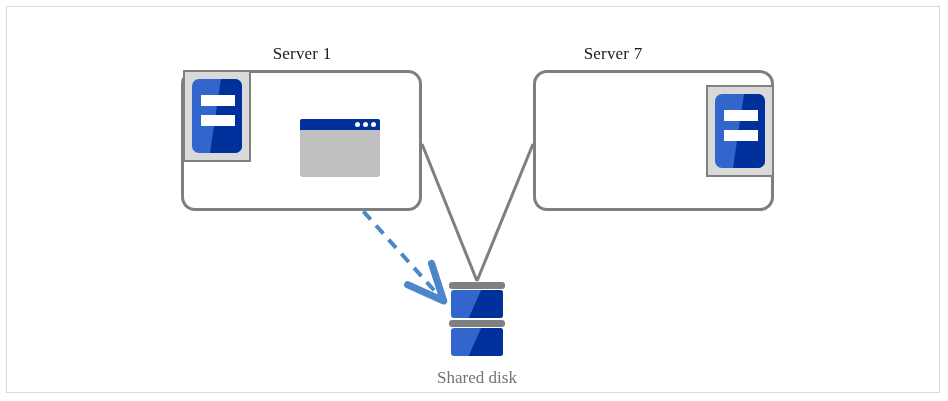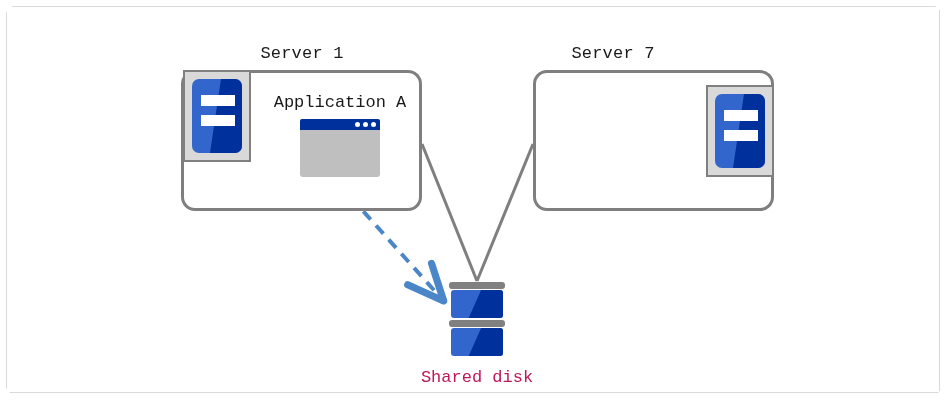--- a/index.html
+++ b/index.html
@@ -5,23 +5,22 @@
   html, body {
     margin: 0;
     padding: 0;
     background: #ffffff;
   }
   #canvas {
     position: relative;
     width: 948px;
     height: 401px;
     background: #ffffff;
-    font-family: Liberation Mono, monospace;
+    font-family: Liberation Serif, serif;
     overflow: hidden;
-    border-radius: 31px;
   }
   
   #page-frame {
     position: absolute;
     left: 6px;
     top: 6px;
     width: 934px;
     height: 387px;
     border: 1px solid #d9d9d9;
     box-sizing: border-box;
@@ -179,21 +178,21 @@
   }
   .disk-plate.p1 { top: 8px; }
   .disk-plate.p2 { top: 46px; }
 
   #disk-label {
     position: absolute;
     left: 477px;
     top: 368px;
     transform: translateX(-50%);
     font-size: 17px;
-    color: #be185d;
+    color: #737373;
     white-space: nowrap;
   }
 </style>
 </head>
 <body>
 
 <div id="canvas">
 
   <div id="page-frame"></div>
 
@@ -215,21 +214,20 @@
 
   <div id="server1-box" class="server-box"></div>
 
   <div id="server1-icon" class="server-icon">
     <div class="server-icon-body">
       <div class="server-bar b1"></div>
       <div class="server-bar b2"></div>
     </div>
   </div>
 
-  <div id="app-label">Application A</div>
 
   <div id="app-window">
     <div id="app-titlebar">
       <span class="app-dot d1"></span>
       <span class="app-dot d2"></span>
       <span class="app-dot d3"></span>
     </div>
     <div id="app-body"></div>
   </div>
 

